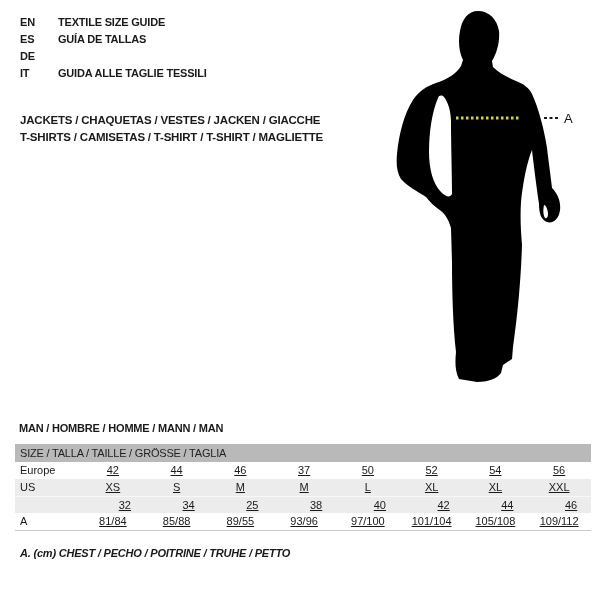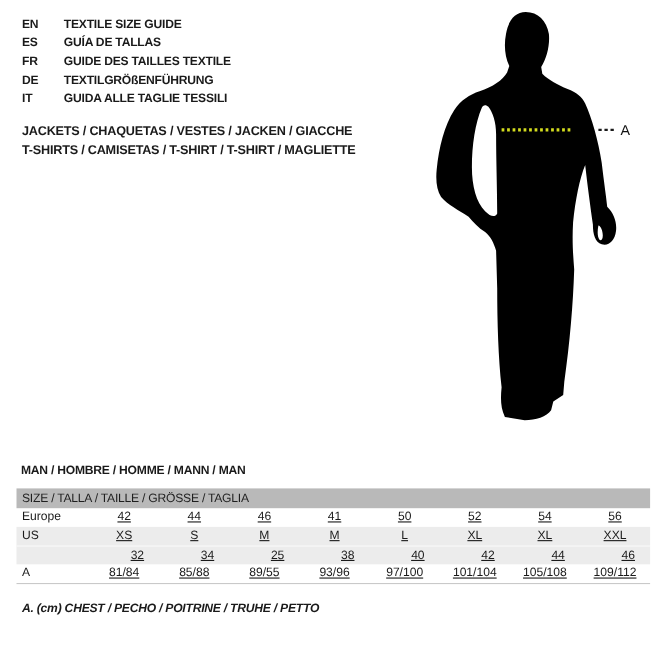--- a/index.html
+++ b/index.html
@@ -50,26 +50,21 @@
   <div class="lang-list">
     <div class="lang-row">
       <span class="code">EN</span>
       <span class="lbl">TEXTILE SIZE GUIDE</span>
     </div>
     <div class="lang-row">
       <span class="code">ES</span>
       <span class="lbl">GUÍA DE TALLAS</span>
     </div>
     <div class="lang-row">
-      <span class="code">FR</span>
-      <span class="lbl">GUIDE DES TAILLES TEXTILE</span>
-    </div>
-    <div class="lang-row">
       <span class="code">DE</span>
-      <span class="lbl">TEXTILGRÖßENFÜHRUNG</span>
     </div>
     <div class="lang-row">
       <span class="code">IT</span>
       <span class="lbl">GUIDA ALLE TAGLIE TESSILI</span>
     </div>
   </div>
 
   <div class="cats">
     <div>JACKETS / CHAQUETAS / VESTES / JACKEN / GIACCHE</div>
     <div>T-SHIRTS / CAMISETAS / T-SHIRT / T-SHIRT / MAGLIETTE</div>
@@ -106,21 +101,21 @@
   <div class="section-title">MAN / HOMBRE / HOMME / MANN / MAN</div>
 
   <div class="size-table">
     <div class="thead">SIZE / TALLA / TAILLE / GRÖSSE / TAGLIA</div>
 
     <div class="trow">
       <div class="rlabel">Europe</div>
       <div class="cell">42</div>
       <div class="cell">44</div>
       <div class="cell">46</div>
-      <div class="cell">41</div>
+      <div class="cell">37</div>
       <div class="cell">50</div>
       <div class="cell">52</div>
       <div class="cell">54</div>
       <div class="cell">56</div>
     </div>
 
     <div class="trow shaded">
       <div class="rlabel">US</div>
       <div class="cell">XS</div>
       <div class="cell">S</div>

